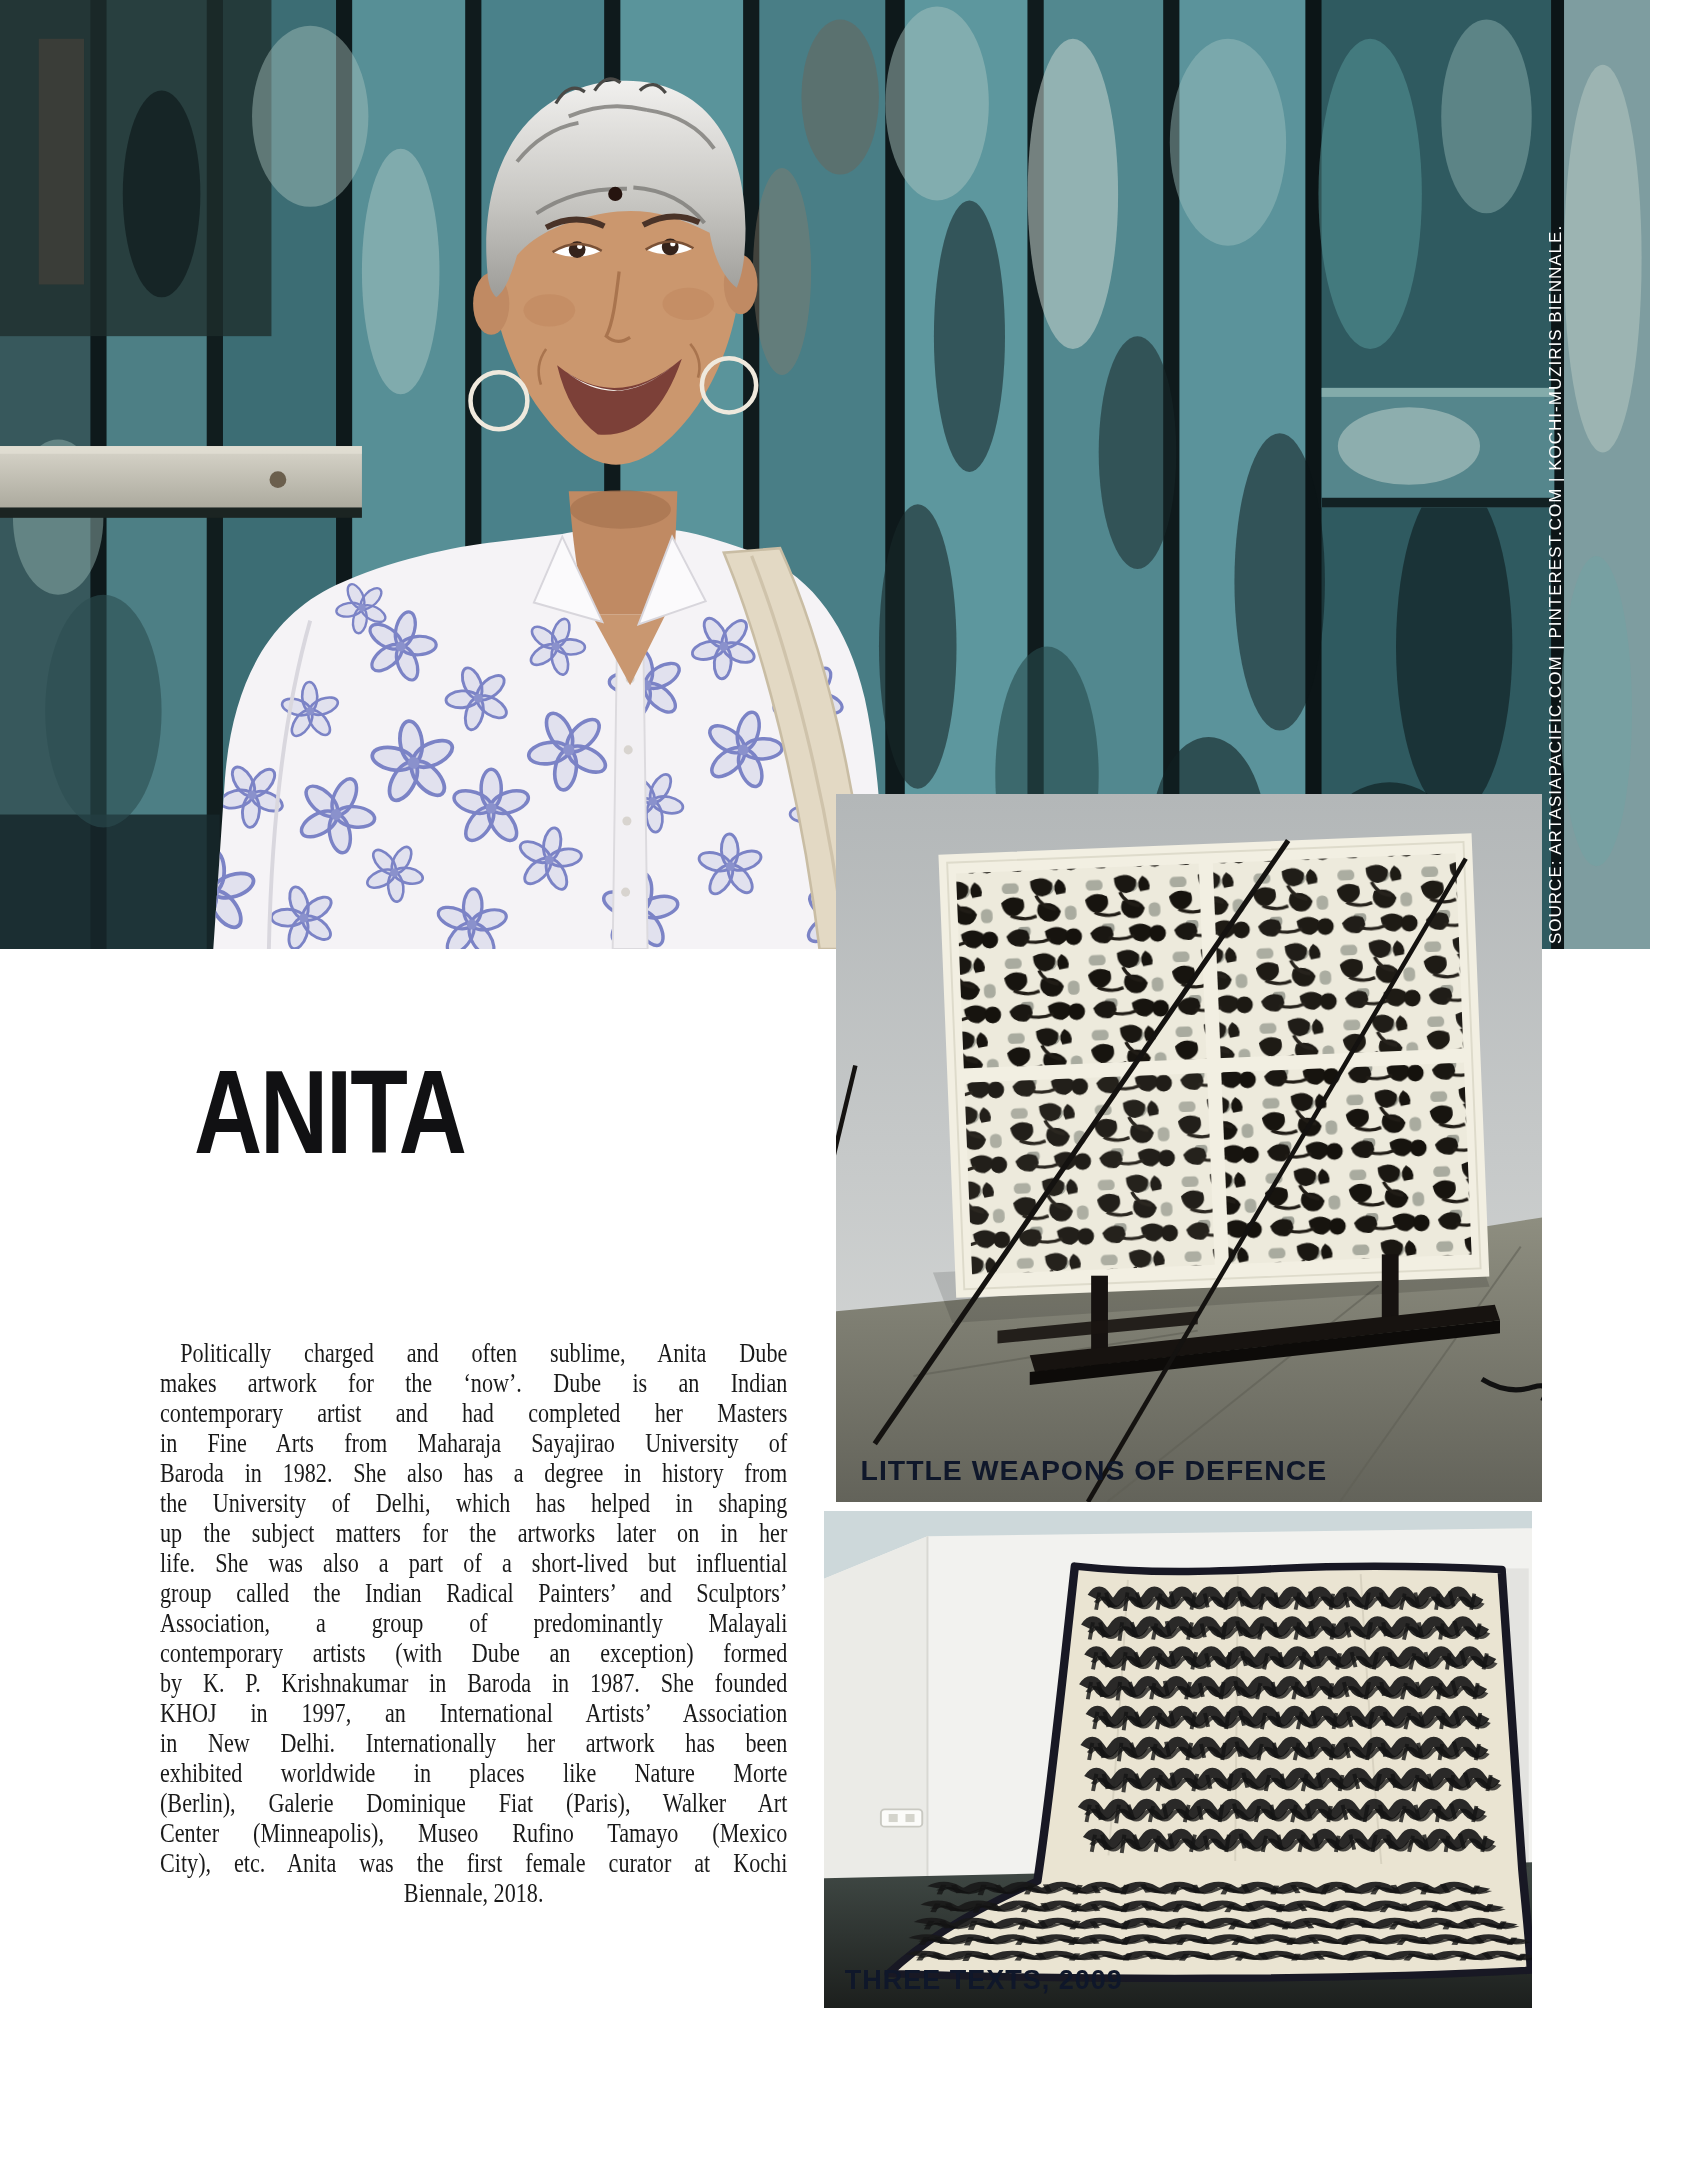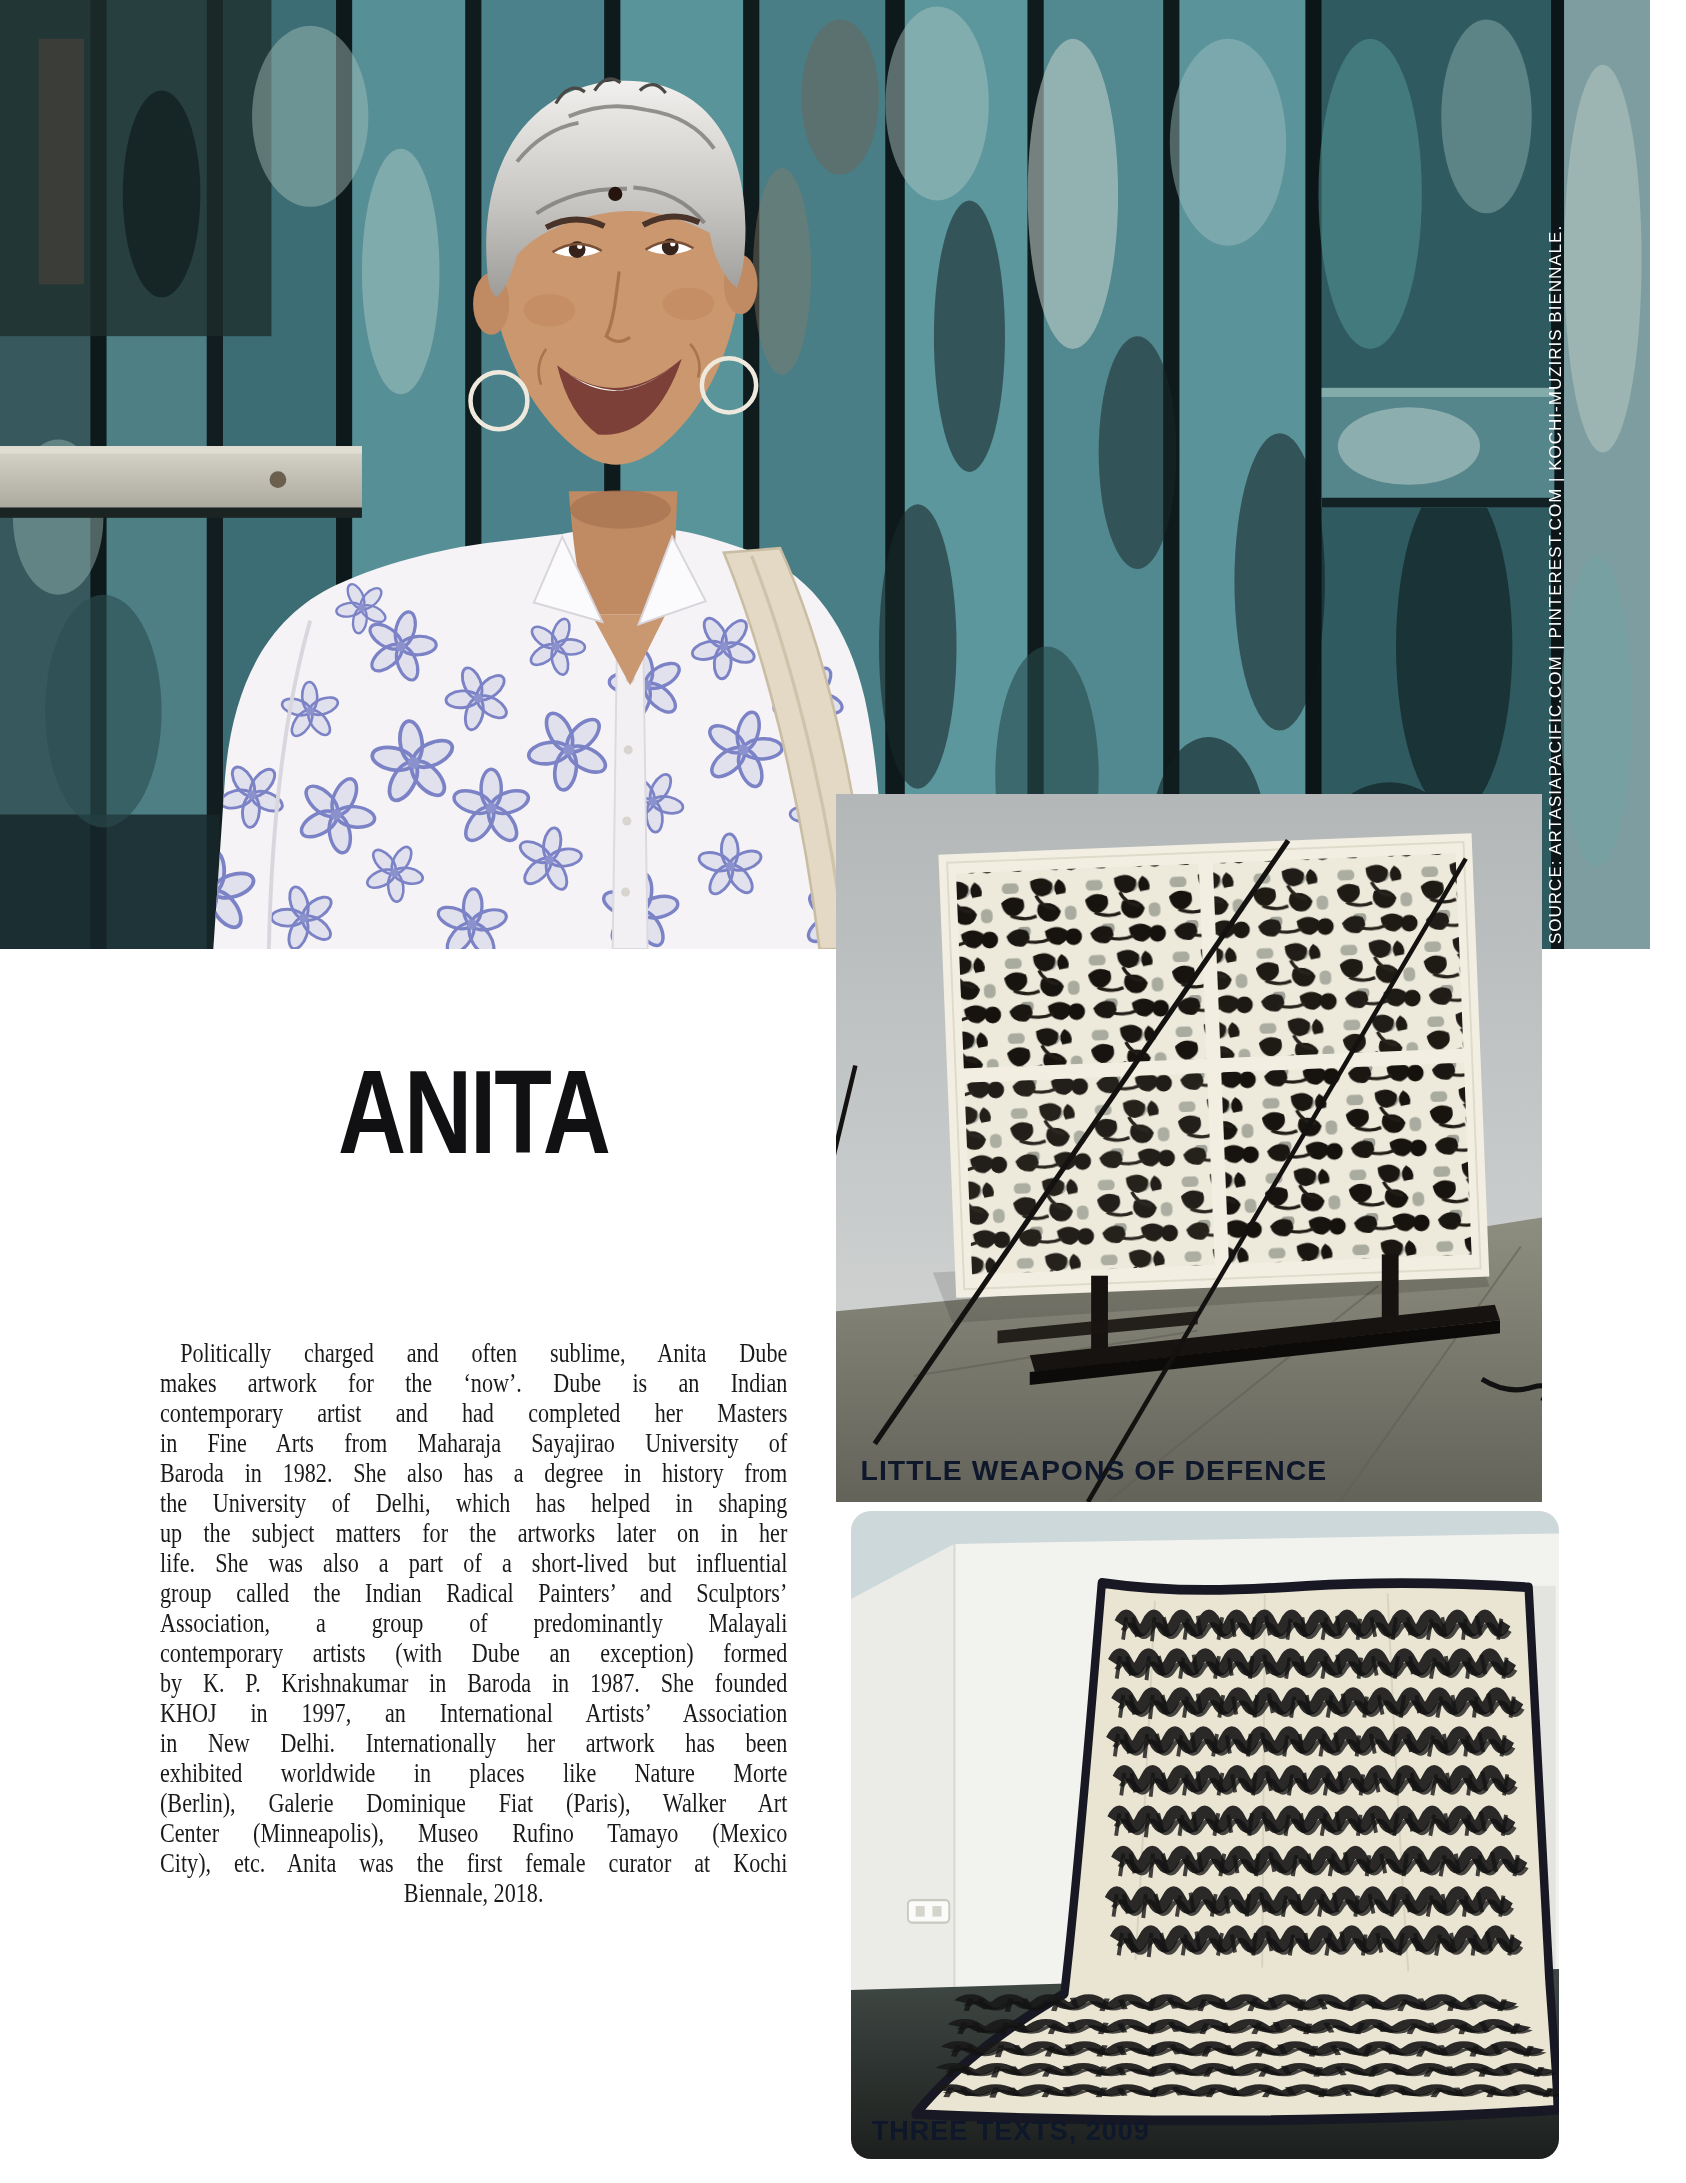--- a/index.html
+++ b/index.html
@@ -10,37 +10,37 @@
   .hero{position:absolute;left:0;top:0;width:1650px;height:949px;overflow:hidden;}
   .hero svg{display:block;width:100%;height:100%;}
 
   
   .source{position:absolute;left:1543px;top:944px;width:635px;height:26px;
           transform-origin:0 0;transform:rotate(-90deg);
           font:400 17px/26px "Liberation Sans",sans-serif;letter-spacing:1px;
           color:#ffffff;white-space:nowrap;}
 
   
-  .title{position:absolute;left:160px;top:1066px;width:627px;text-align:center;
+  .title{position:absolute;left:160px;top:1066px;width:627px;text-align:left;
          font:700 118px/92px "Liberation Sans",sans-serif;letter-spacing:-2.6px;color:#111113;}
   .title .squeeze{display:inline-block;transform:scaleX(0.8);}
 
   
   .para{position:absolute;left:160px;top:1338px;width:765px;transform:scaleX(0.82);
         transform-origin:0 0;font:400 27px/30px "Liberation Serif",serif;
         color:#1a1a1a;}
   .para .pline{text-align:justify;text-align-last:justify;white-space:normal;}
   .para .pline:first-child{text-indent:24.6px;}
   .para .pline:last-child{text-align-last:center;}
 
   
   .artwork{position:absolute;overflow:hidden;}
   .artwork svg{display:block;width:100%;height:100%;}
   #artwork1{left:836px;top:794px;width:706px;height:708px;}
-  #artwork2{left:851px;top:1511px;width:708px;height:648px;border-radius:20px;}
+  #artwork2{left:824px;top:1511px;width:708px;height:497px;}
   .caption{position:absolute;color:#0f172a;font:700 28.4px/1 "Liberation Sans",sans-serif;
            letter-spacing:1px;white-space:nowrap;}
   #cap1{left:24.6px;bottom:18px;}
   #cap2{left:20.7px;bottom:14.2px;font-size:27px;}
 </style>
 </head>
 <body>
 
 <div class="page">
 

